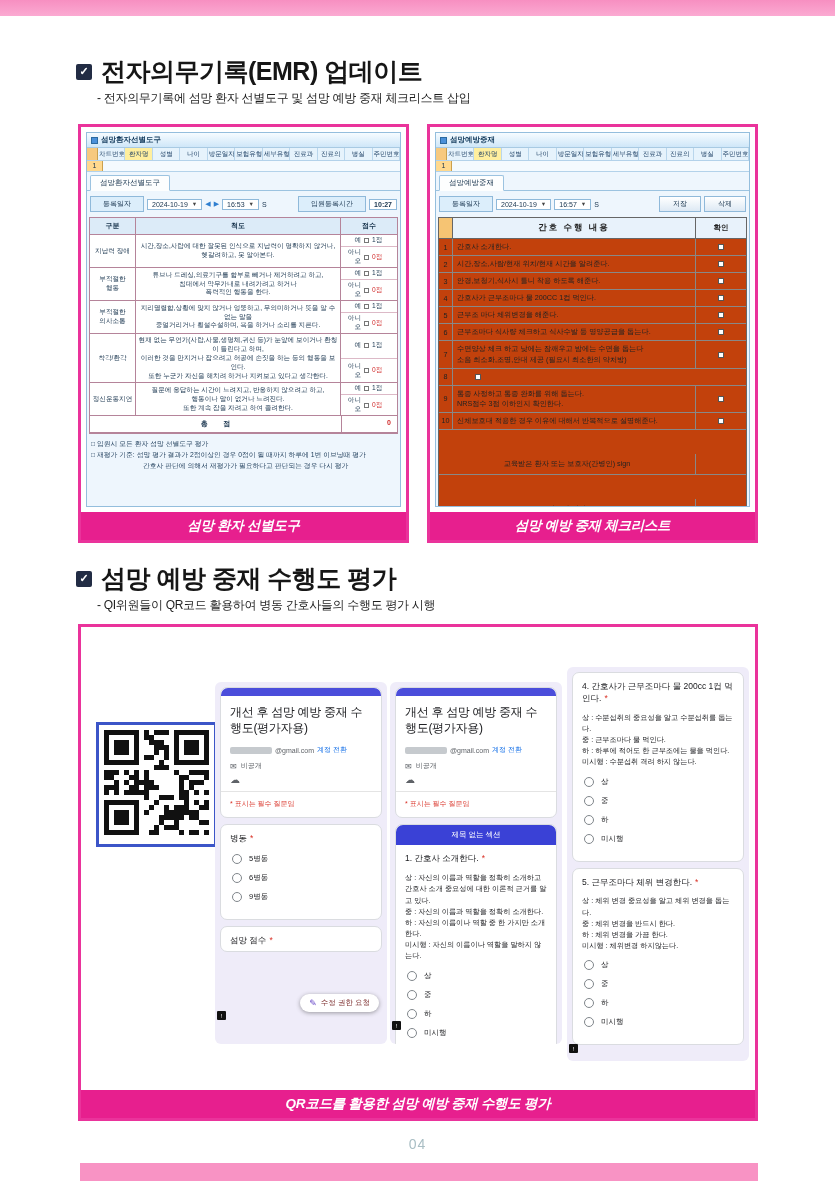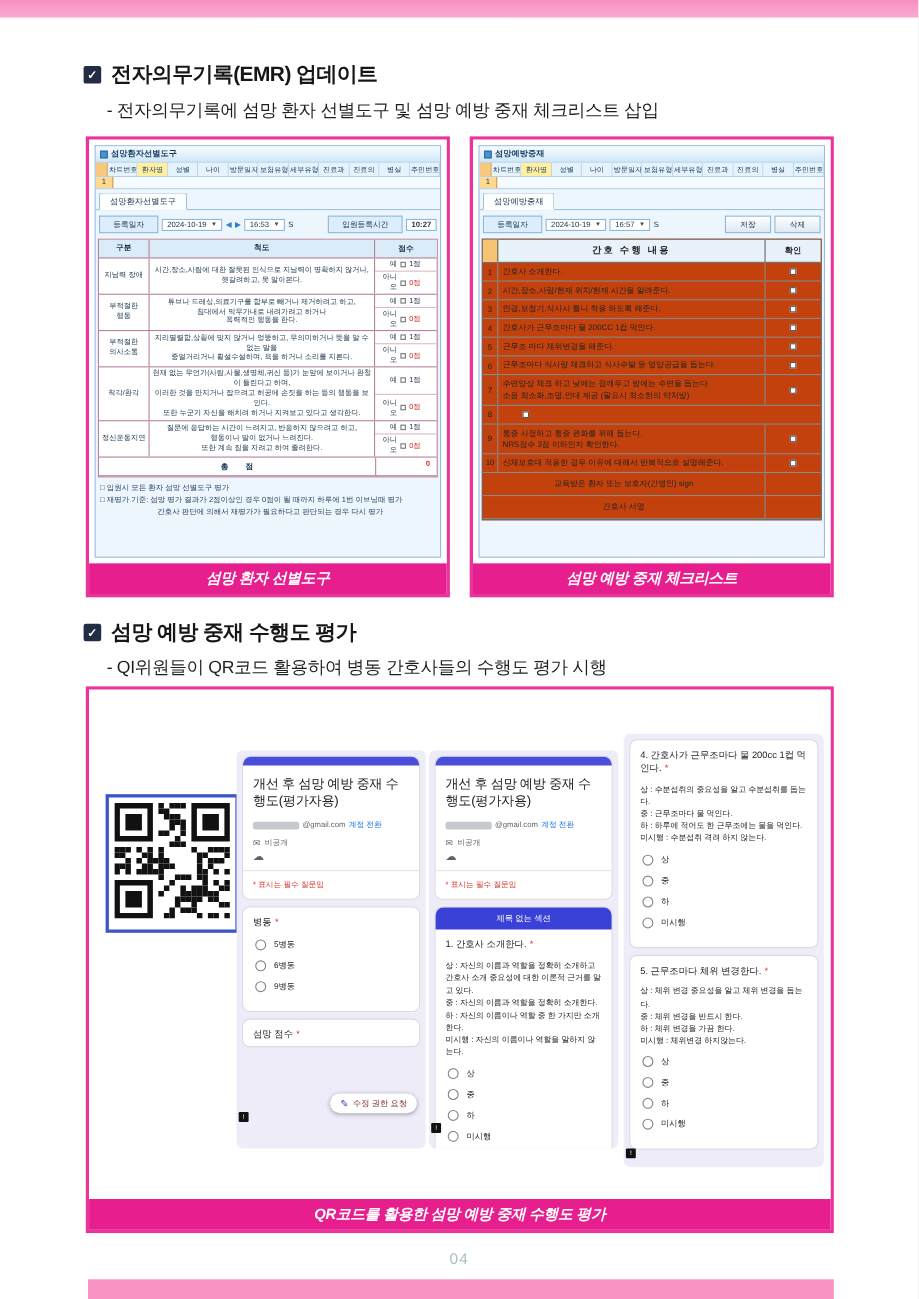--- a/index.html
+++ b/index.html
@@ -7,22 +7,22 @@
   .page { position:relative; width:835px; height:1181px; background:#ffffff; margin:0 auto; overflow:hidden; font-family:"Liberation Sans", sans-serif; }
 
   
   .topbar { position:absolute; left:0; top:0; width:835px; height:16px; background:linear-gradient(#f78fc1,#fbaad2); }
   .bottombar { position:absolute; left:80px; top:1163px; width:678px; height:18px; background:#f893c4; }
   .pagenum { position:absolute; top:1136px; left:0; width:100%; text-align:center; color:#a9bec4; font-size:14px; letter-spacing:1px; }
 
   
   .sec-head { position:absolute; display:flex; align-items:center; gap:9px; }
   .chkico { width:16px; height:16px; background:#222c44; color:#fff; font-size:11px; font-weight:bold; display:flex; align-items:center; justify-content:center; border-radius:2px; }
-  .sec-title { font-size:19px; font-weight:bold; color:#161616; letter-spacing:-0.5px; }
-  .sec-sub { position:absolute; font-size:16px; color:#1e1e1e; letter-spacing:-0.3px; }
+  .sec-title { font-size:25px; font-weight:bold; color:#161616; letter-spacing:-0.5px; }
+  .sec-sub { position:absolute; font-size:12px; color:#1e1e1e; letter-spacing:-0.3px; }
 
   
   .frame { position:absolute; border:3px solid #ea339b; background:#fff; display:flex; flex-direction:column; }
   .frame-body { flex:1; background:#fff; padding:5px; overflow:hidden; position:relative; }
   .frame-cap { height:28px; background:#e71f8e; color:#fff; font-weight:bold; font-size:13.5px; display:flex; align-items:center; justify-content:center; letter-spacing:-0.3px;font-style:italic; }
   .frameL { left:78px; top:124px; width:331px; height:419px; }
   .frameR { left:427px; top:124px; width:331px; height:419px; }
   .bigframe { left:78px; top:624px; width:680px; height:497px; }
 
   
@@ -71,21 +71,21 @@
   .chead { display:flex; font-weight:bold; background:#e8f2fb; border-bottom:1px solid #666; }
   .cnumh { width:14px; background:#f6c473; border-right:1px solid #666; }
   .ctexth { flex:1; text-align:center; padding:4px; font-size:8.5px; border-right:1px solid #666; letter-spacing:2px; }
   .ccheckh { width:50px; text-align:center; padding:4px; font-size:7.5px; display:flex; align-items:center; justify-content:center; }
   .crow { display:flex; border-bottom:1px solid #888; font-size:7.2px; min-height:17px; }
   .cnum { width:14px; text-align:center; border-right:1px solid #888; display:flex; align-items:center; justify-content:center; }
   .ctext { flex:1; padding:3px 4px; border-right:1px solid #888; white-space:pre-line; line-height:1.4; display:flex; align-items:center; text-align:left; }
   .ccheck { width:50px; display:flex; align-items:center; justify-content:center; }
   .cbx { width:6px; height:6px; border:1px solid #555; background:#fff; }
   .cfoot { display:flex; border-bottom:1px solid #888; font-size:7.2px; }
-  .cfoot .t { flex:1; text-align:center; padding:5px; border-right:1px solid #888; }
+  .cfoot .t { flex:1; text-align:center; padding:5px; border-right:1px solid #888;margin-top:24px; }
   .cfoot .e { width:50px; }
 
   
   .qr { position:absolute; left:15px; top:95px; border:3px solid #3c55c8; background:#fff; padding:5px; }
   .gcolumn { position:absolute; background:#efecf9; border-radius:6px; padding:5px; display:flex; flex-direction:column; gap:6px; overflow:hidden; }
   .col1 { left:134px; top:55px; width:172px; height:362px; }
   .col2 { left:309px; top:55px; width:172px; height:362px; }
   .col3 { left:486px; top:40px; width:182px; height:394px; }
   .fcard { background:#fff; border:1px solid #dadce0; border-radius:7px; padding:8px 9px; position:relative; flex:none; }
   .ftop { height:8px; background:#4b4ddb; border-radius:7px 7px 0 0; margin:-8px -9px 8px -9px; }

